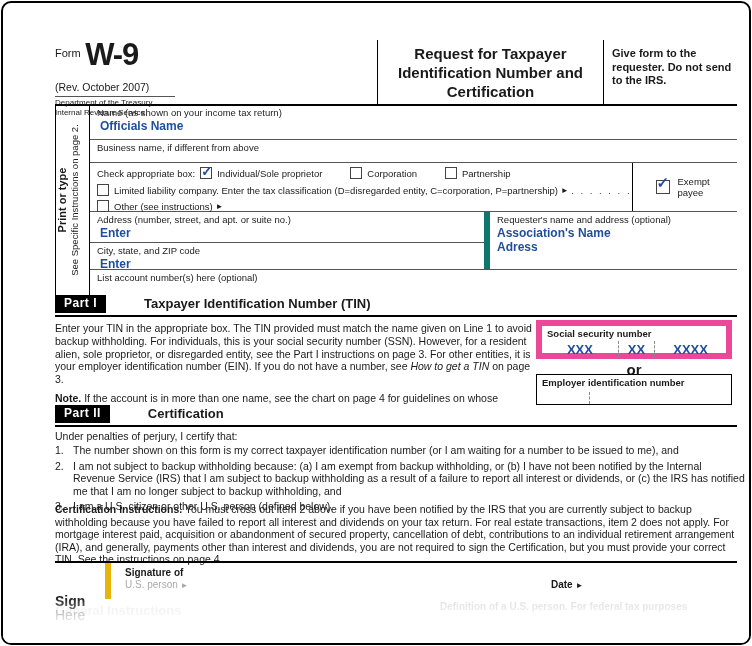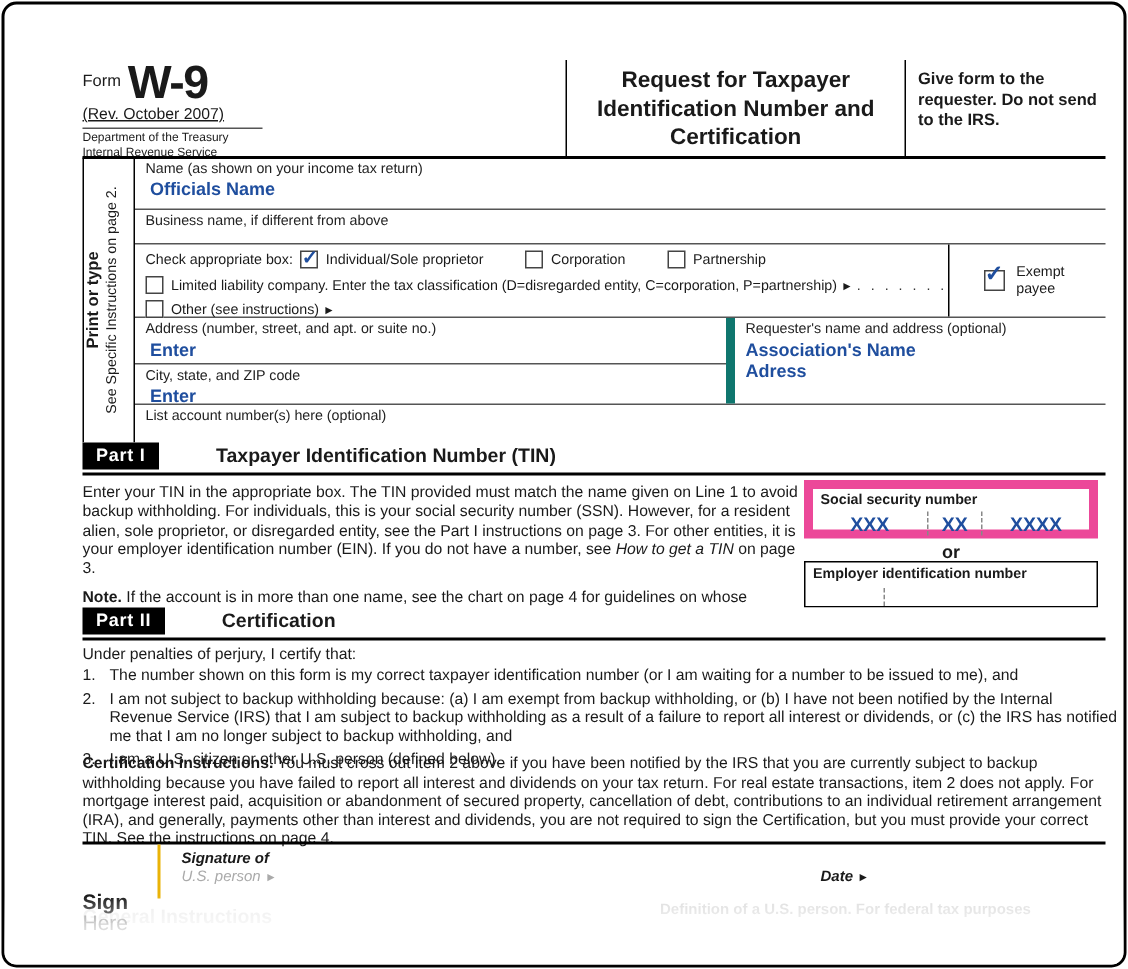--- a/index.html
+++ b/index.html
@@ -4,21 +4,21 @@
 <style>
   html,body{margin:0;padding:0;background:#fff;}
   .page{position:relative;width:752px;height:646px;background:#fff;font-family:"Liberation Sans",sans-serif;color:#1a1a1a;overflow:hidden;box-sizing:border-box;}
   .frame{position:absolute;inset:1px;border:2px solid #000;border-radius:10px;pointer-events:none;}
 
   
   .hdr{position:absolute;left:55px;top:40px;width:682px;height:66px;border-bottom:2px solid #000;display:flex;box-sizing:border-box;}
   .hdr-left{width:322px;padding-top:2px;box-sizing:border-box;}
   .form-word{font-size:11px;vertical-align:8px;}
   .form-num{font-size:31px;font-weight:bold;letter-spacing:-1px;line-height:26px;}
-  .rev{font-size:10.5px;margin-top:0px;text-decoration:underline;}
+  .rev{font-size:10.5px;margin-top:12px;}
   .dept{font-size:8px;margin-top:3px;border-top:1px solid #555;width:120px;padding-top:1px;line-height:9.5px;}
   .hdr-mid{flex:1;border-left:1px solid #000;border-right:1px solid #000;display:flex;flex-direction:column;justify-content:center;text-align:center;font-weight:bold;font-size:15px;line-height:19px;}
   .hdr-right{width:133px;padding:7px 4px 0 8px;font-weight:bold;font-size:11px;line-height:13.5px;box-sizing:border-box;}
 
   
   .rail{position:absolute;left:55px;top:105px;width:35px;height:190px;border-left:1px solid #000;border-right:1px solid #000;box-sizing:border-box;}
   .rail-text{position:absolute;width:188px;height:34px;left:-21px;top:183px;transform:rotate(-90deg);text-align:center;}
   .rail-line1{font-weight:bold;font-size:11px;line-height:13px;}
   .rail-line2{font-size:9.5px;line-height:11px;}
 
@@ -54,38 +54,38 @@
 
   
   .p1text{position:absolute;left:55px;top:322px;width:478px;font-size:10.5px;line-height:12.8px;}
   .p1note{margin-top:6px;}
   .ssn-box{position:absolute;left:536px;top:320px;width:196px;height:39px;border:6px solid #ec4899;box-sizing:border-box;}
   .ssn-box .blabel{font-weight:bold;font-size:9.5px;padding:2px 0 0 5px;}
   .ssn-vals{display:flex;height:18px;align-items:flex-end;}
   .ssn-cell{color:#1f4e9e;font-weight:bold;font-size:13px;text-align:center;}
   .c1{flex:3;} .c2{flex:1.4;} .c3{flex:2.8;margin-top:40px;}
   .ssn-sep{width:0;height:16px;border-left:1px dashed #888;}
-  .or-line{position:absolute;left:536px;top:361px;width:196px;text-align:center;font-weight:bold;font-size:12px;}
+  .or-line{position:absolute;left:536px;top:361px;width:196px;text-align:center;font-weight:bold;font-size:15px;}
   .ein-box{position:absolute;left:536px;top:374px;width:196px;height:31px;border:1px solid #000;box-sizing:border-box;}
   .ein-box .blabel{font-weight:bold;font-size:9.5px;padding:2px 0 0 5px;}
   .ein-dash{position:absolute;left:52px;bottom:0;height:12px;border-left:1px dashed #888;}
 
   
   .p2intro{position:absolute;left:55px;top:430px;font-size:10.5px;text-align:center;}
   .p2list{position:absolute;left:55px;top:444px;width:690px;font-size:10.5px;line-height:12.6px;}
   .li{display:flex;margin-bottom:3px;}
   .li .num{width:18px;flex:0 0 auto;}
   .certinstr{position:absolute;left:55px;top:503px;width:690px;font-size:10.5px;line-height:12.6px;}
 
   
   .signrow{position:absolute;left:55px;top:561px;width:682px;height:38px;border-top:2px solid #000;display:flex;box-sizing:border-box;}
   .sign-lbl{width:50px;padding-top:3px;}
   .sign-lbl .s1{font-weight:bold;font-size:14px;line-height:14px;margin-top:28px;}
   .sign-lbl .s2{font-size:14px;line-height:14px;color:#999;}
-  .sign-main{flex:1;border-left:2px solid #eab308;padding:4px 0 0 14px;position:relative;box-sizing:border-box;font-style:italic;}
+  .sign-main{flex:1;border-left:6px solid #eab308;padding:4px 0 0 14px;position:relative;box-sizing:border-box;}
   .sig-l1{font-weight:bold;font-size:10px;line-height:12px;}
   .sig-l2{font-size:10px;color:#aaa;line-height:12px;}
   .date-lbl{position:absolute;left:440px;top:16px;font-weight:bold;font-size:10px;}
 
   
   .faded-left{position:absolute;left:55px;top:603px;font-weight:bold;font-size:13px;color:#000;opacity:0.07;}
   .faded-right{position:absolute;left:440px;top:601px;width:290px;font-weight:bold;font-size:10px;color:#000;opacity:0.13;line-height:12px;}
   .fadeveil{position:absolute;left:3px;right:3px;bottom:3px;height:46px;background:linear-gradient(rgba(255,255,255,0),rgba(255,255,255,0.95) 70%);border-radius:0 0 8px 8px;}
 </style>
 </head>

